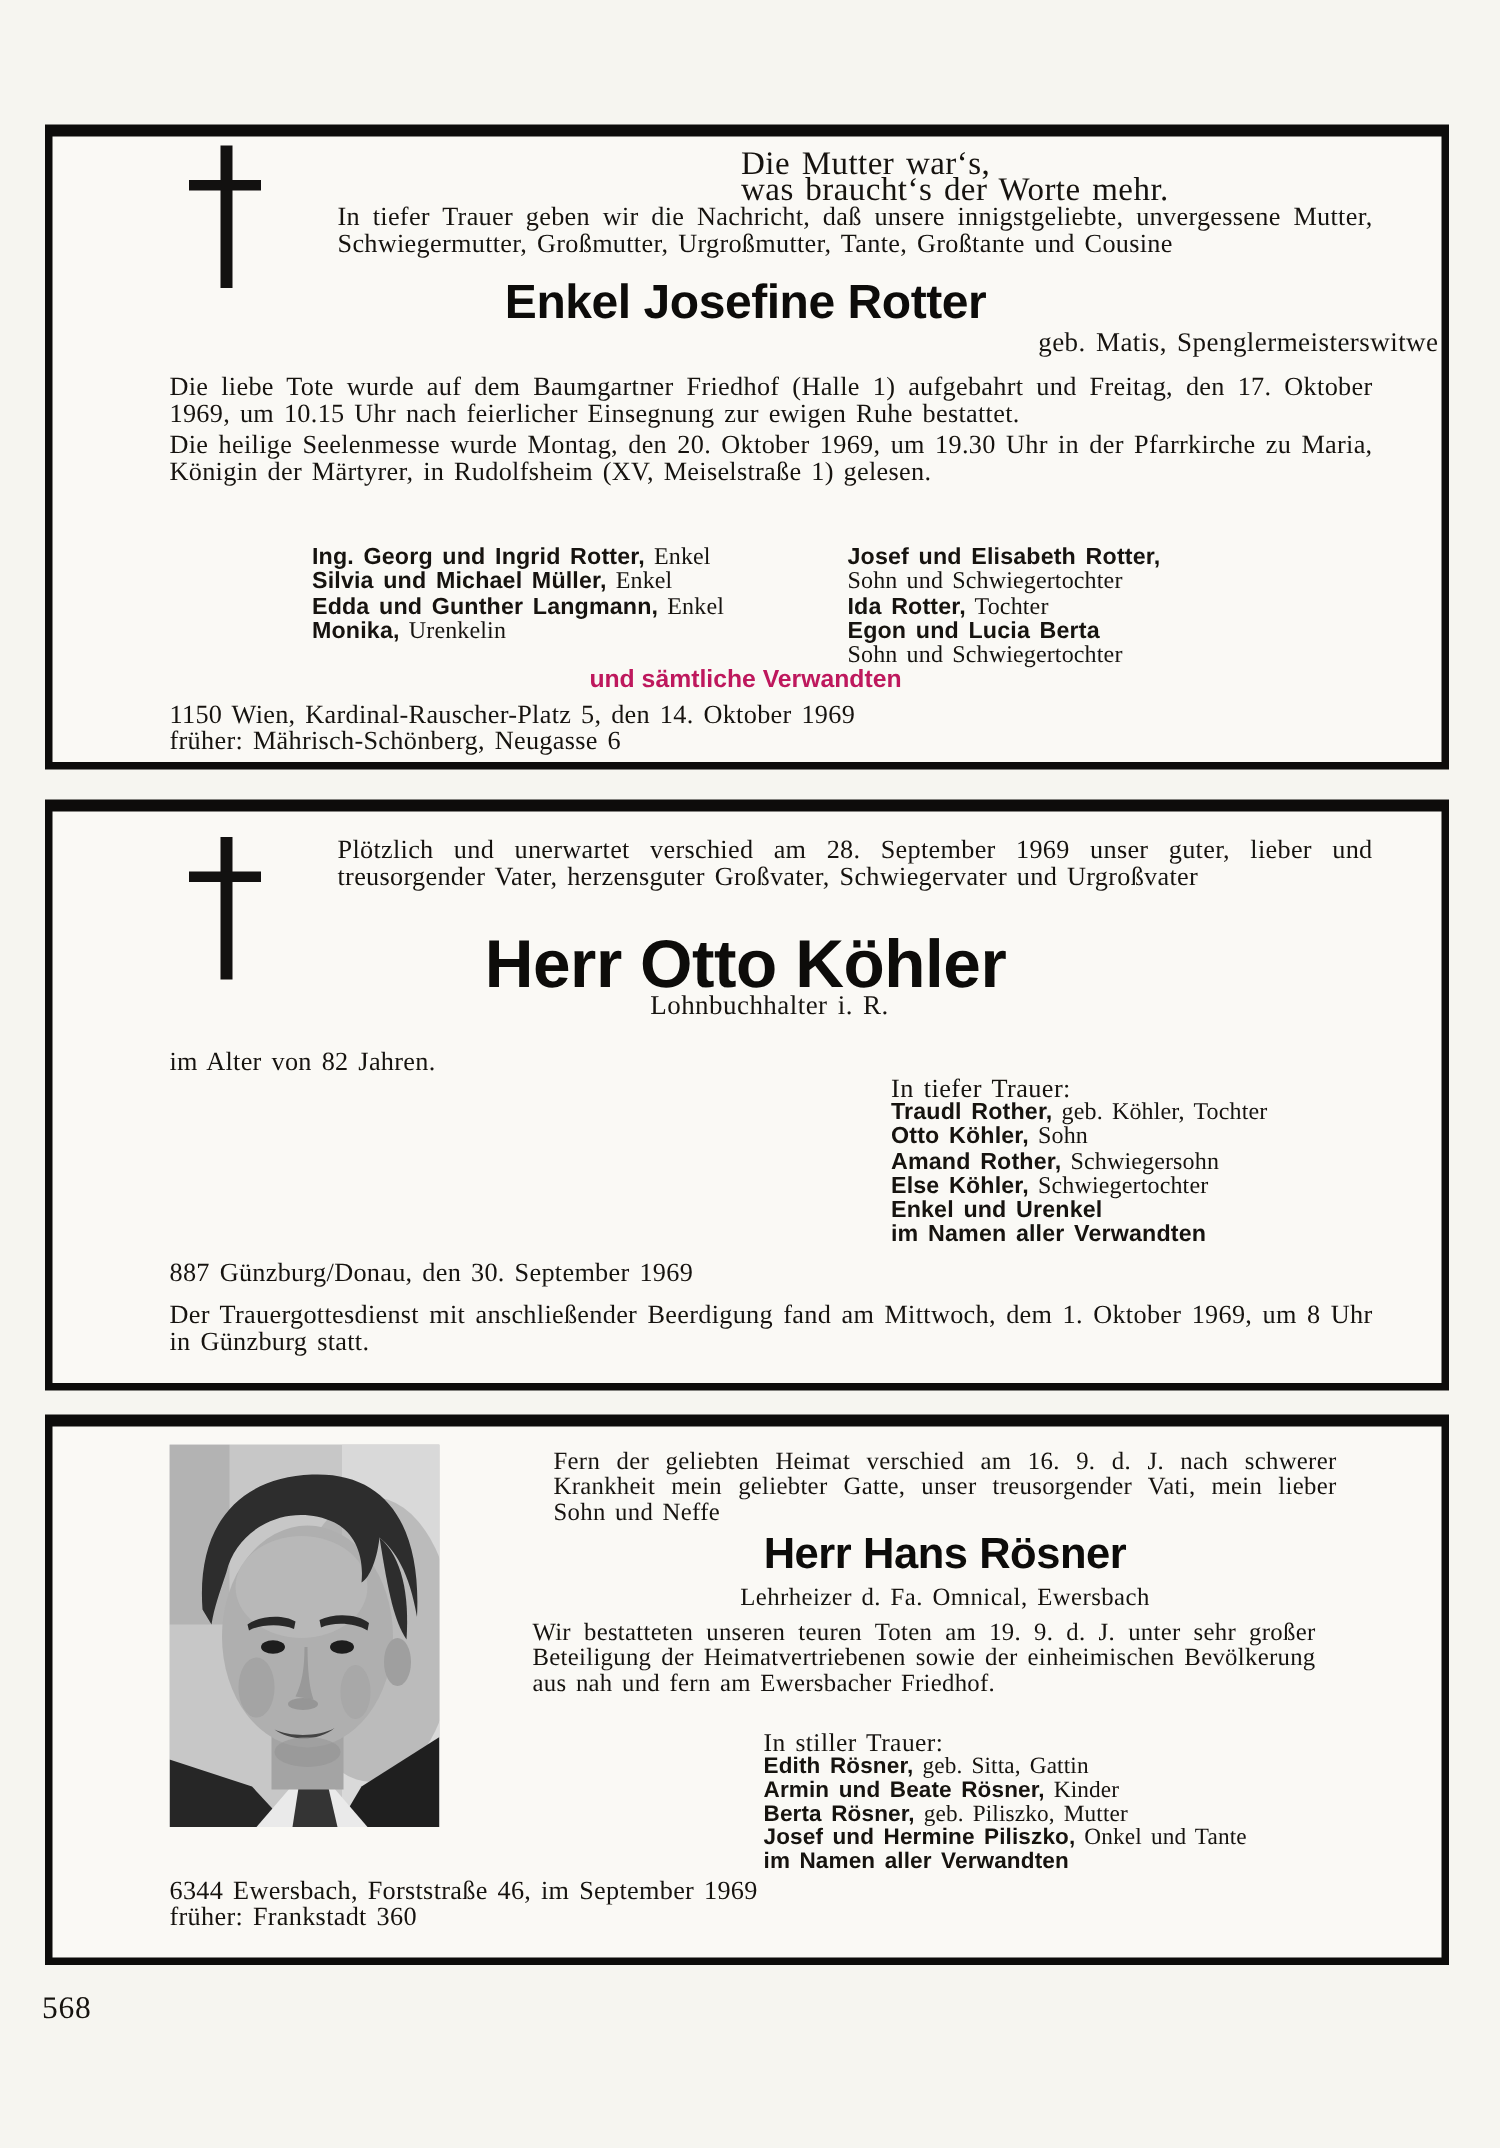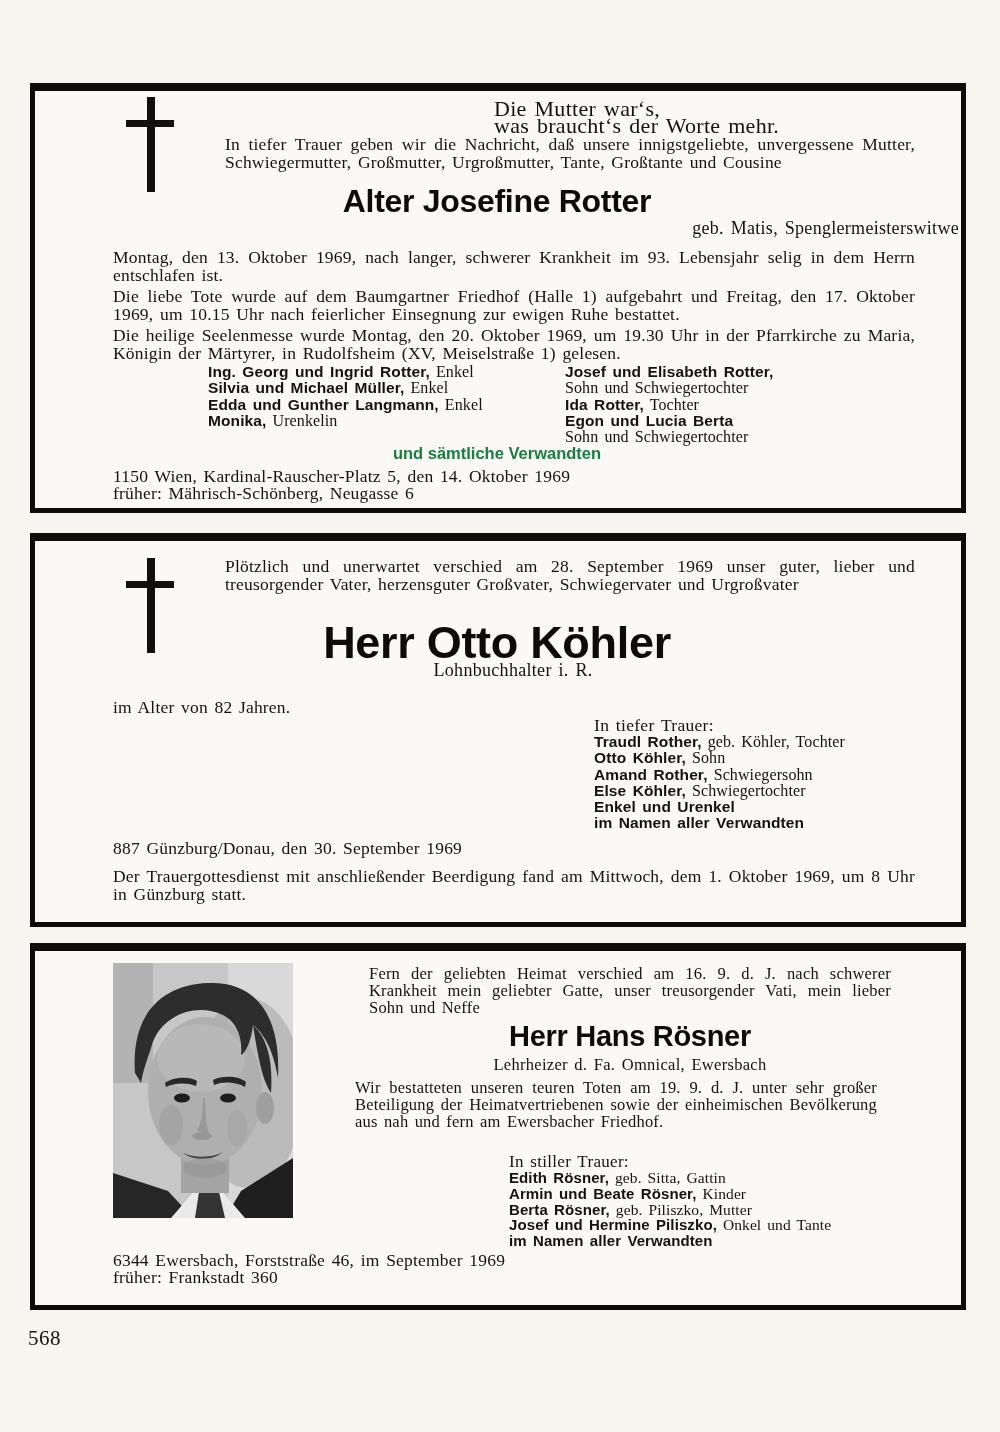--- a/index.html
+++ b/index.html
@@ -27,21 +27,21 @@
   .subtitle{text-align:center;font-size:18px;letter-spacing:.3px;word-spacing:2px;white-space:nowrap;}
   .para{font-size:17.5px;line-height:18px;margin:0 0 3px 0;}
   .para-sm{font-size:16.5px;line-height:16.8px;margin:0;}
   .mrow{font-size:16px;line-height:16.3px;white-space:nowrap;letter-spacing:.1px;word-spacing:2px;}
   .mrow b{font-family:"Liberation Sans","DejaVu Sans",sans-serif;font-size:15.5px;letter-spacing:.1px;}
   .mrow-sm{line-height:15.8px;font-size:15.5px;}
   .mrow-sm b{font-size:15px;}
   .mourning-label{font-size:17.5px;letter-spacing:.3px;word-spacing:2px;white-space:nowrap;}
   .closing-line{
     text-align:center;font-family:"Liberation Sans","DejaVu Sans",sans-serif;
-    font-weight:bold;font-size:16.5px;white-space:nowrap;color:#15803d;
+    font-weight:bold;font-size:16.5px;white-space:nowrap;color:#be185d;
   }
   .addr{font-size:17.5px;line-height:16.5px;letter-spacing:.2px;word-spacing:2px;white-space:nowrap;}
   .addr div{margin:0;}
   .cross{width:48px;height:95px;}
   .cross .v{position:absolute;left:21px;top:0;width:8px;height:95px;background:#121110;}
   .cross .h{position:absolute;left:0;top:23px;width:48px;height:7px;background:#121110;}
   .photo{overflow:hidden;background:#cfccc4;filter:grayscale(100%) contrast(1.03);}
   .photo svg{display:block;width:100%;height:100%;}
   .page-number{font-size:21px;letter-spacing:.5px;}
 </style>
@@ -51,24 +51,23 @@
 <div class="notice" style="top:83px;height:430px;">
   <div class="abs cross" style="left:91px;top:6px;">
     <span class="v"></span>
     <span class="h"></span>
   </div>
   <div class="abs epigraph serif" style="left:459px;top:9px;">
     <div>Die Mutter war‘s,</div>
     <div>was braucht‘s der Worte mehr.</div>
   </div>
   <div class="abs intro jtext serif" style="left:190px;top:44px;width:690px;">In tiefer Trauer geben wir die Nachricht, daß unsere innigstgeliebte, unvergessene Mutter, Schwiegermutter, Großmutter, Urgroßmutter, Tante, Großtante und Cousine</div>
-  <div class="abs deceased-name" style="left:0;top:92px;width:924px;font-size:32px;">Alter Josefine Rotter</div>
+  <div class="abs deceased-name" style="left:0;top:92px;width:924px;font-size:32px;">Enkel Josefine Rotter</div>
   <div class="abs subtitle serif" style="left:0;top:127px;width:924px;text-align:right;">geb. Matis, Spenglermeisterswitwe</div>
   <div class="abs" style="left:78px;top:157px;width:802px;">
-    <p class="para jtext">Montag, den 13. Oktober 1969, nach langer, schwerer Krankheit im 93. Lebensjahr selig in dem Herrn entschlafen ist.</p>
     <p class="para jtext">Die liebe Tote wurde auf dem Baumgartner Friedhof (Halle 1) aufgebahrt und Freitag, den 17. Oktober 1969, um 10.15 Uhr nach feierlicher Einsegnung zur ewigen Ruhe bestattet.</p>
     <p class="para jtext">Die heilige Seelenmesse wurde Montag, den 20. Oktober 1969, um 19.30 Uhr in der Pfarrkirche zu Maria, Königin der Märtyrer, in Rudolfsheim (XV, Meiselstraße 1) gelesen.</p>
   </div>
   <div class="abs" style="left:173px;top:273px;">
     <div class="mrow"><b>Ing. Georg und Ingrid Rotter,</b><span> Enkel</span></div>
     <div class="mrow"><b>Silvia und Michael Müller,</b><span> Enkel</span></div>
     <div class="mrow"><b>Edda und Gunther Langmann,</b><span> Enkel</span></div>
     <div class="mrow"><b>Monika,</b><span> Urenkelin</span></div>
   </div>
   <div class="abs" style="left:530px;top:273px;">

